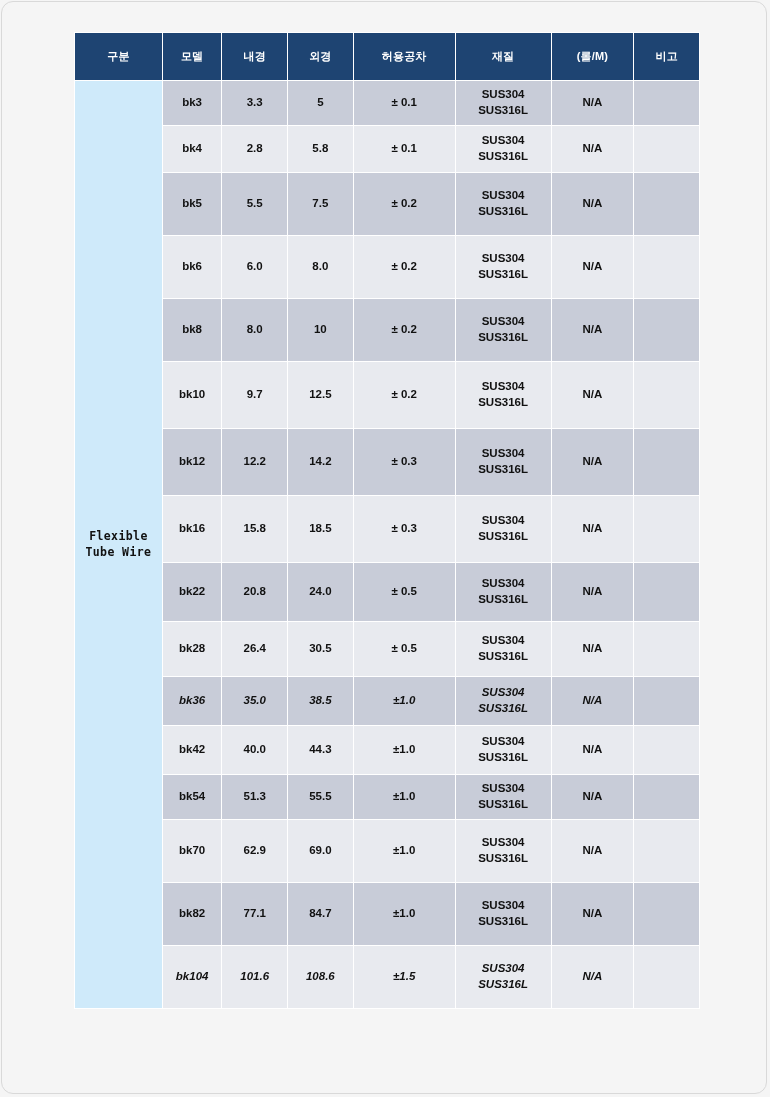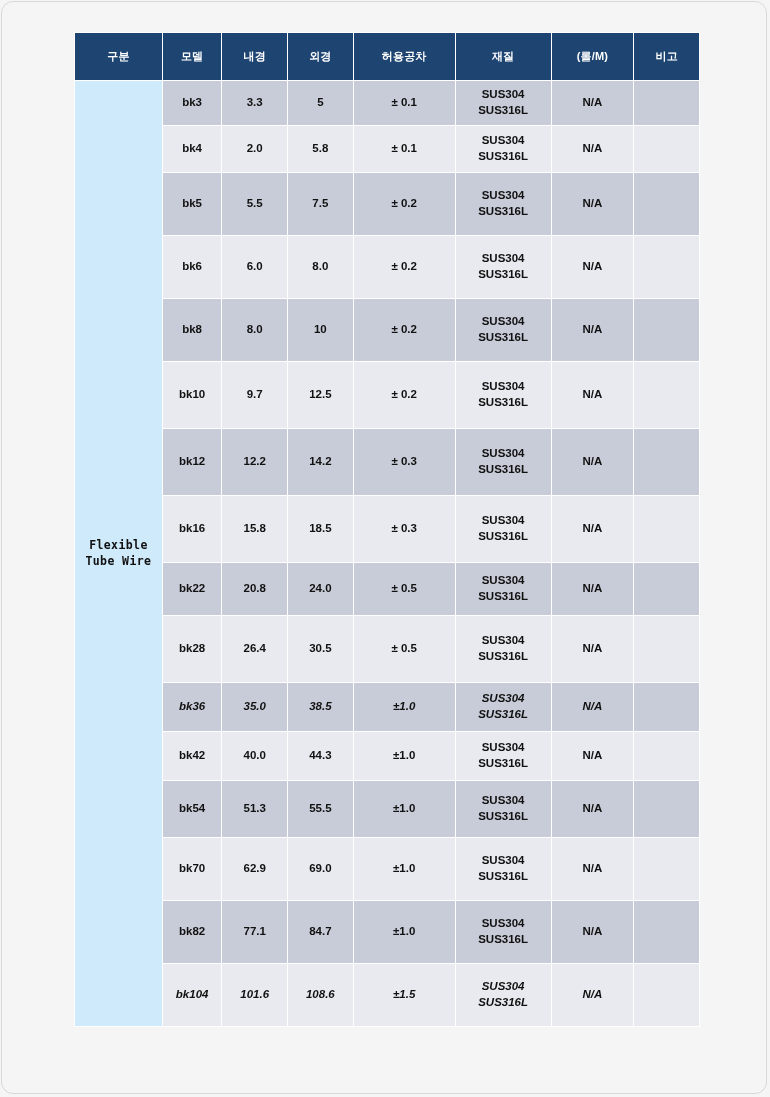--- a/index.html
+++ b/index.html
@@ -131,21 +131,21 @@
             <td class="data-cell">3.3</td>
             <td class="data-cell">5</td>
             <td class="data-cell">± 0.1</td>
             <td class="data-cell mat-cell">SUS304
 SUS316L</td>
             <td class="data-cell">N/A</td>
             <td class="data-cell"></td>
           </tr>
           <tr class="row-light" style="height: 46px;">
             <td class="data-cell">bk4</td>
-            <td class="data-cell">2.0</td>
+            <td class="data-cell">2.8</td>
             <td class="data-cell">5.8</td>
             <td class="data-cell">± 0.1</td>
             <td class="data-cell mat-cell">SUS304
 SUS316L</td>
             <td class="data-cell">N/A</td>
             <td class="data-cell"></td>
           </tr>
           <tr class="row-dark" style="height: 62px;">
             <td class="data-cell">bk5</td>
             <td class="data-cell">5.5</td>
@@ -199,31 +199,31 @@
           <tr class="row-light" style="height: 66px;">
             <td class="data-cell">bk16</td>
             <td class="data-cell">15.8</td>
             <td class="data-cell">18.5</td>
             <td class="data-cell">± 0.3</td>
             <td class="data-cell mat-cell">SUS304
 SUS316L</td>
             <td class="data-cell">N/A</td>
             <td class="data-cell"></td>
           </tr>
-          <tr class="row-dark" style="height: 52px;">
+          <tr class="row-dark" style="height: 58px;">
             <td class="data-cell">bk22</td>
             <td class="data-cell">20.8</td>
             <td class="data-cell">24.0</td>
             <td class="data-cell">± 0.5</td>
             <td class="data-cell mat-cell">SUS304
 SUS316L</td>
             <td class="data-cell">N/A</td>
             <td class="data-cell"></td>
           </tr>
-          <tr class="row-light" style="height: 66px; padding-left: 16px;">
+          <tr class="row-light" style="height: 54px; padding-left: 16px;">
             <td class="data-cell">bk28</td>
             <td class="data-cell">26.4</td>
             <td class="data-cell">30.5</td>
             <td class="data-cell">± 0.5</td>
             <td class="data-cell mat-cell">SUS304
 SUS316L</td>
             <td class="data-cell">N/A</td>
             <td class="data-cell"></td>
           </tr>
           <tr class="row-dark" style="height: 48px; font-style: italic;">
@@ -239,21 +239,21 @@
           <tr class="row-light" style="height: 48px;">
             <td class="data-cell">bk42</td>
             <td class="data-cell">40.0</td>
             <td class="data-cell">44.3</td>
             <td class="data-cell">±1.0</td>
             <td class="data-cell mat-cell">SUS304
 SUS316L</td>
             <td class="data-cell">N/A</td>
             <td class="data-cell"></td>
           </tr>
-          <tr class="row-dark" style="height: 56px; margin-left: 21px;">
+          <tr class="row-dark" style="height: 44px; margin-left: 21px;">
             <td class="data-cell">bk54</td>
             <td class="data-cell">51.3</td>
             <td class="data-cell">55.5</td>
             <td class="data-cell">±1.0</td>
             <td class="data-cell mat-cell">SUS304
 SUS316L</td>
             <td class="data-cell">N/A</td>
             <td class="data-cell"></td>
           </tr>
           <tr class="row-light" style="height: 62px;">

